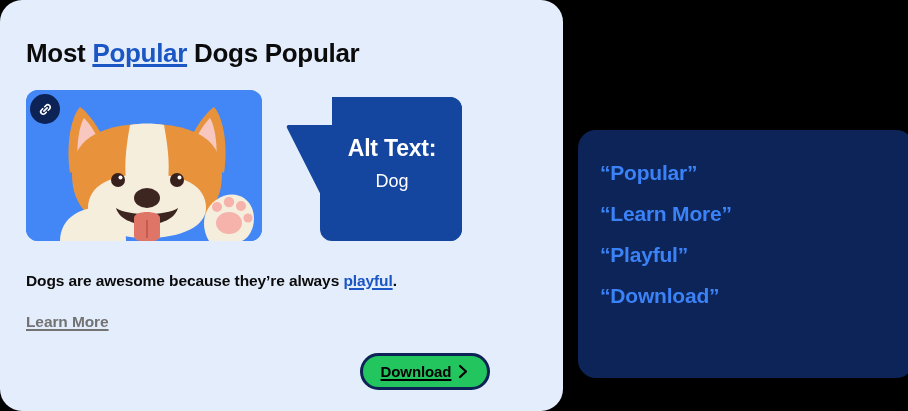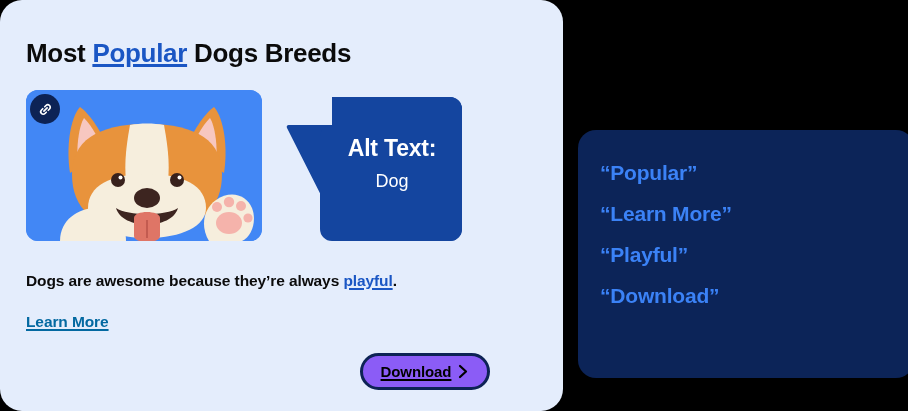--- a/index.html
+++ b/index.html
@@ -117,39 +117,39 @@
     text-decoration-thickness: 2px;
     text-underline-offset: 2px;
   }
 
   #learn-more-link {
     position: absolute;
     left: 26px;
     top: 313px;
     font-size: 15.5px;
     font-weight: bold;
-    color: #0369a1;
+    color: #737373;
     text-decoration: underline;
     text-decoration-thickness: 2px;
     text-underline-offset: 2px;
     letter-spacing: -0.1px;
     cursor: pointer;
   }
 
   
   #download-button {
     position: absolute;
     left: 360px;
     top: 353px;
     width: 130px;
     height: 37px;
     box-sizing: border-box;
     border: 3px solid #0d2355;
     border-radius: 19px;
-    background: #8b5cf6;
+    background: #22c55e;
     display: flex;
     align-items: center;
     justify-content: center;
     gap: 6px;
     cursor: pointer;
   }
   #download-button .dl-label {
     font-size: 15px;
     font-weight: bold;
     color: #000000;
@@ -186,21 +186,21 @@
     letter-spacing: -0.2px;
     white-space: nowrap;
   }
 </style>
 </head>
 <body>
 
 <div id="left-card">
 
   <div id="page-title">
-    <span>Most </span><span class="lnk">Popular</span><span> Dogs Breeds</span>
+    <span>Most </span><span class="lnk">Popular</span><span> Dogs Popular</span>
   </div>
 
   <div id="dog-image-tile">
     <svg class="dogsvg" viewBox="0 0 236 151" xmlns="http://www.w3.org/2000/svg">
       <rect x="0" y="0" width="236" height="151" fill="#4287f5"></rect>
 
       <path d="M44 83 C40 58 44 28 54 17 C64 24 76 42 82 60 Z" fill="#e8933c"></path>
       <path d="M52 74 C50 57 53 36 58 28 C66 36 74 50 78 63 Z" fill="#f7c7c0"></path>
 
       <path d="M160 60 C166 42 178 24 188 17 C198 28 202 58 198 83 Z" fill="#e8933c"></path>

